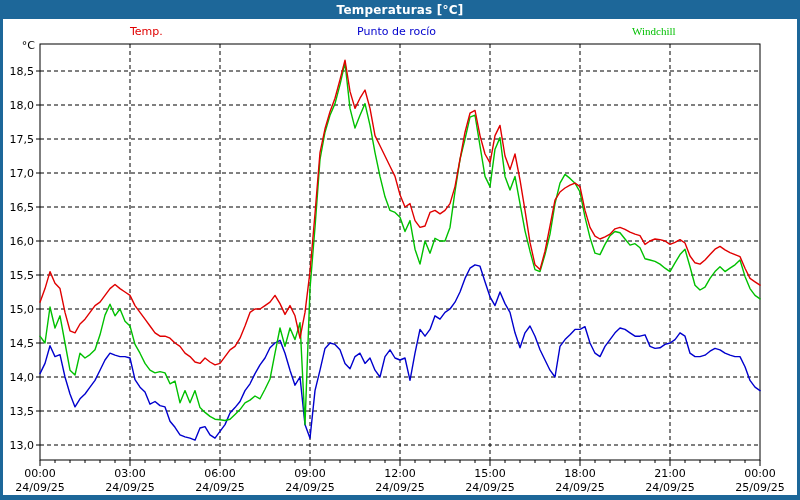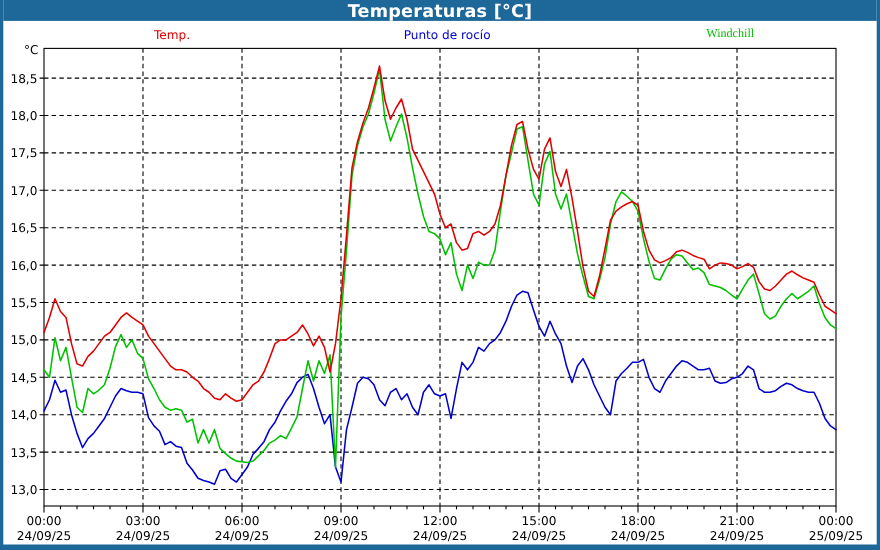--- a/index.html
+++ b/index.html
@@ -4,24 +4,24 @@
 <style>
   html,body{margin:0;padding:0;background:#fff;}
   .window{
     position:relative;width:800px;height:500px;background:#ffffff;
     font-family:"DejaVu Sans","Liberation Sans",sans-serif;
     box-sizing:border-box;overflow:hidden;
     border-left:3px solid #1d6799;border-right:3px solid #1d6799;border-bottom:5px solid #1d6799;
   }
   .titlebar{
     position:absolute;top:0;left:-3px;right:-3px;height:19px;
-    background:#1d6799;color:#ffffff;font-weight:bold;font-size:16px;
+    background:#1d6799;color:#ffffff;font-weight:bold;font-size:12px;
     display:flex;align-items:center;justify-content:center;letter-spacing:0.2px;
   }
-  .legend-item{position:absolute;top:25px;font-size:11px;white-space:nowrap;margin-left:10px;}
+  .legend-item{position:absolute;top:25px;font-size:11px;white-space:nowrap;}
   .legend-temp{left:127px;}
   .legend-dew{left:354px;text-align:right;}
   .legend-windchill{left:629px;font-family:Liberation Serif, serif;}
   #chart-svg{position:absolute;top:0;left:-3px;}
   #chart-svg text{font-family:"DejaVu Sans","Liberation Sans",sans-serif;fill:#000;}
 </style>
 </head>
 <body>
 
 <div class="window" style="border-color: rgb(29, 103, 153);">

